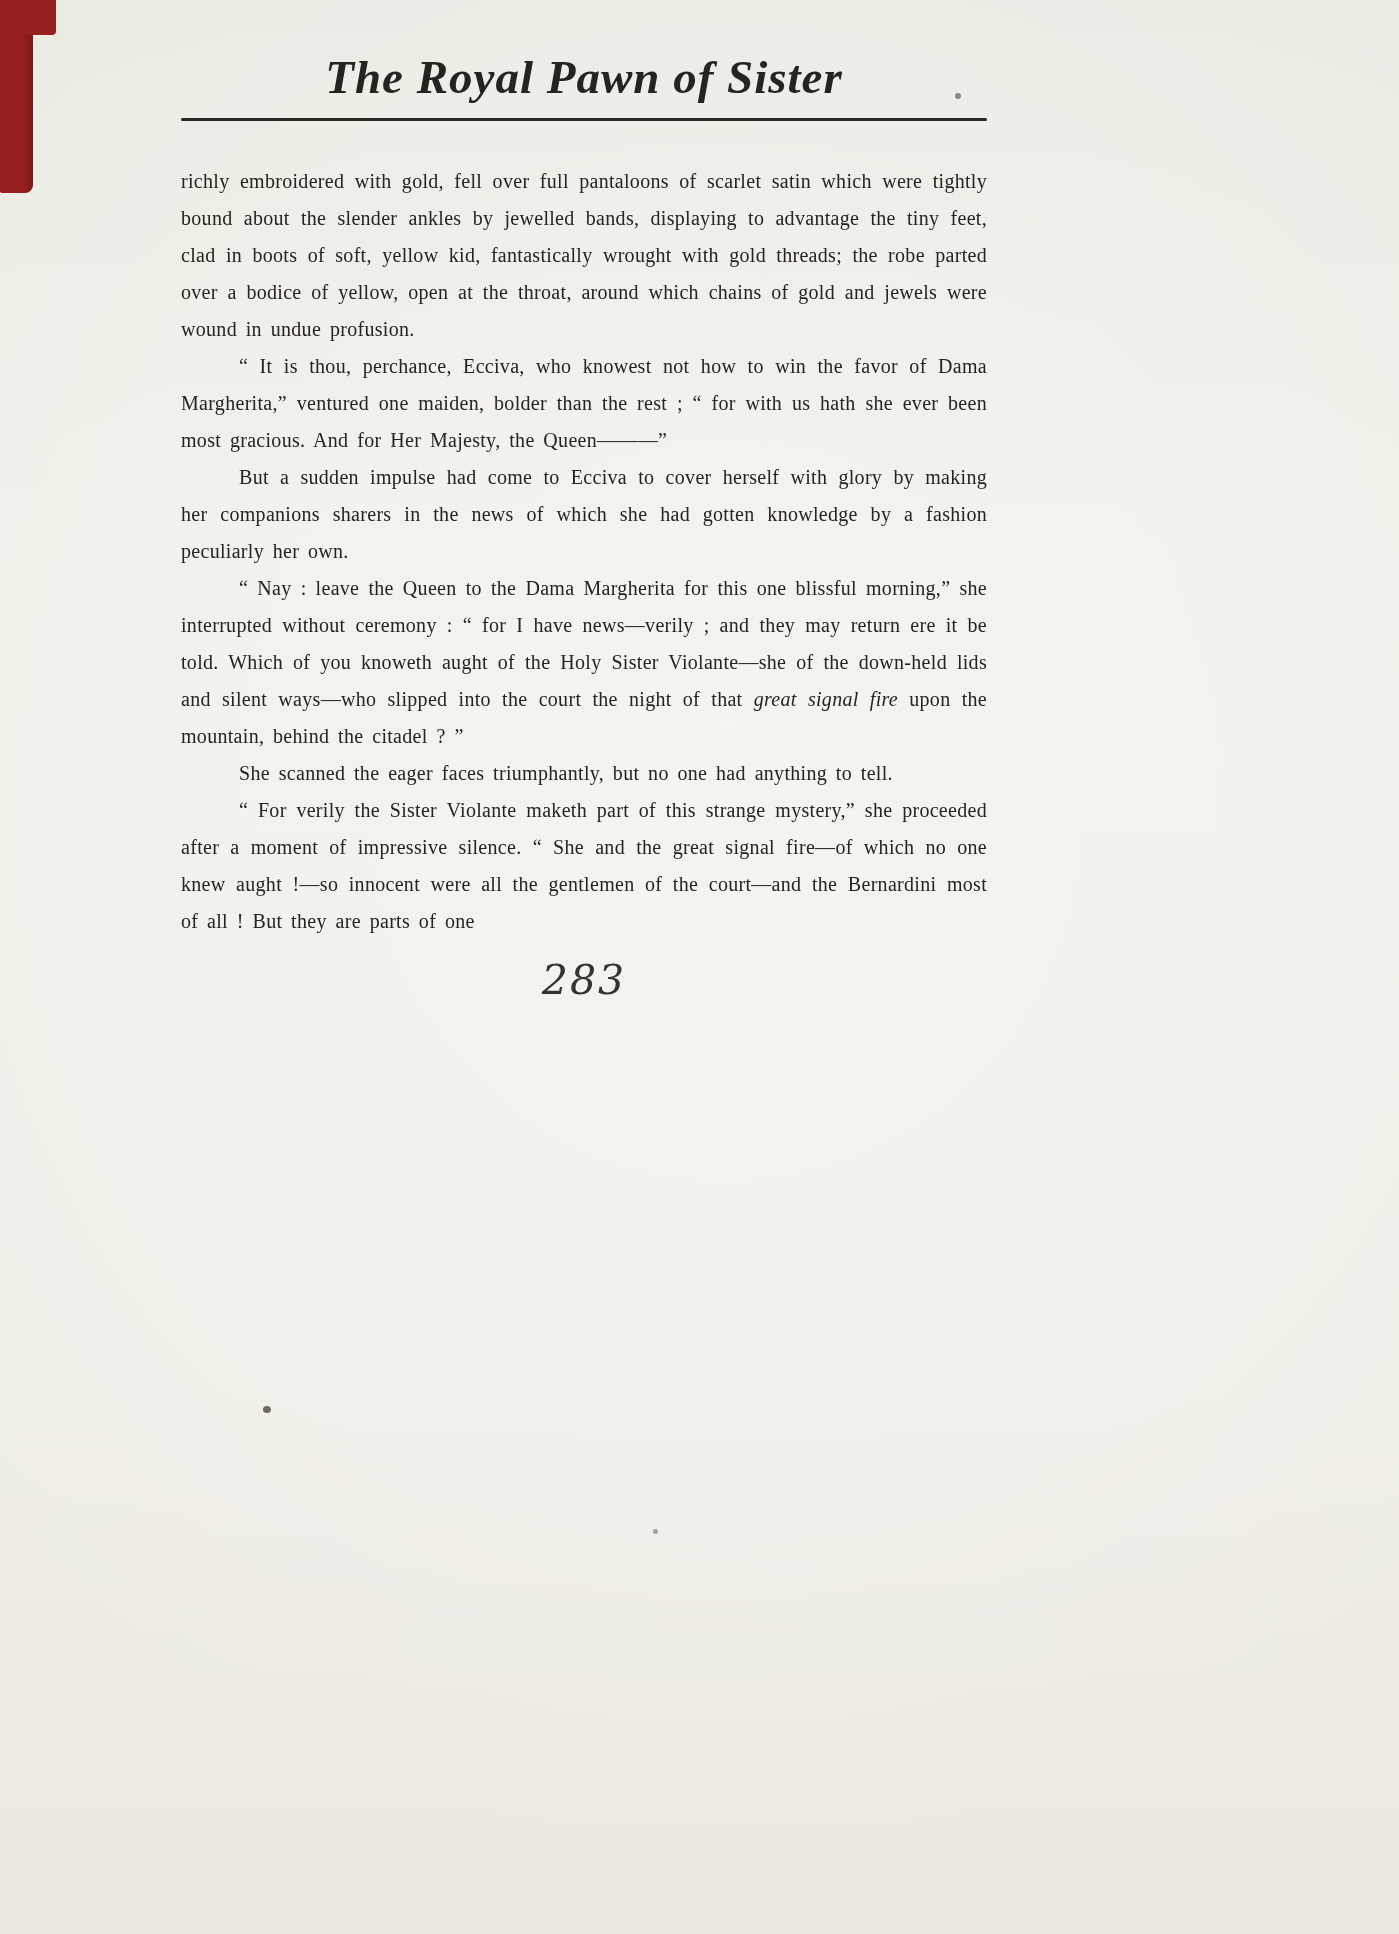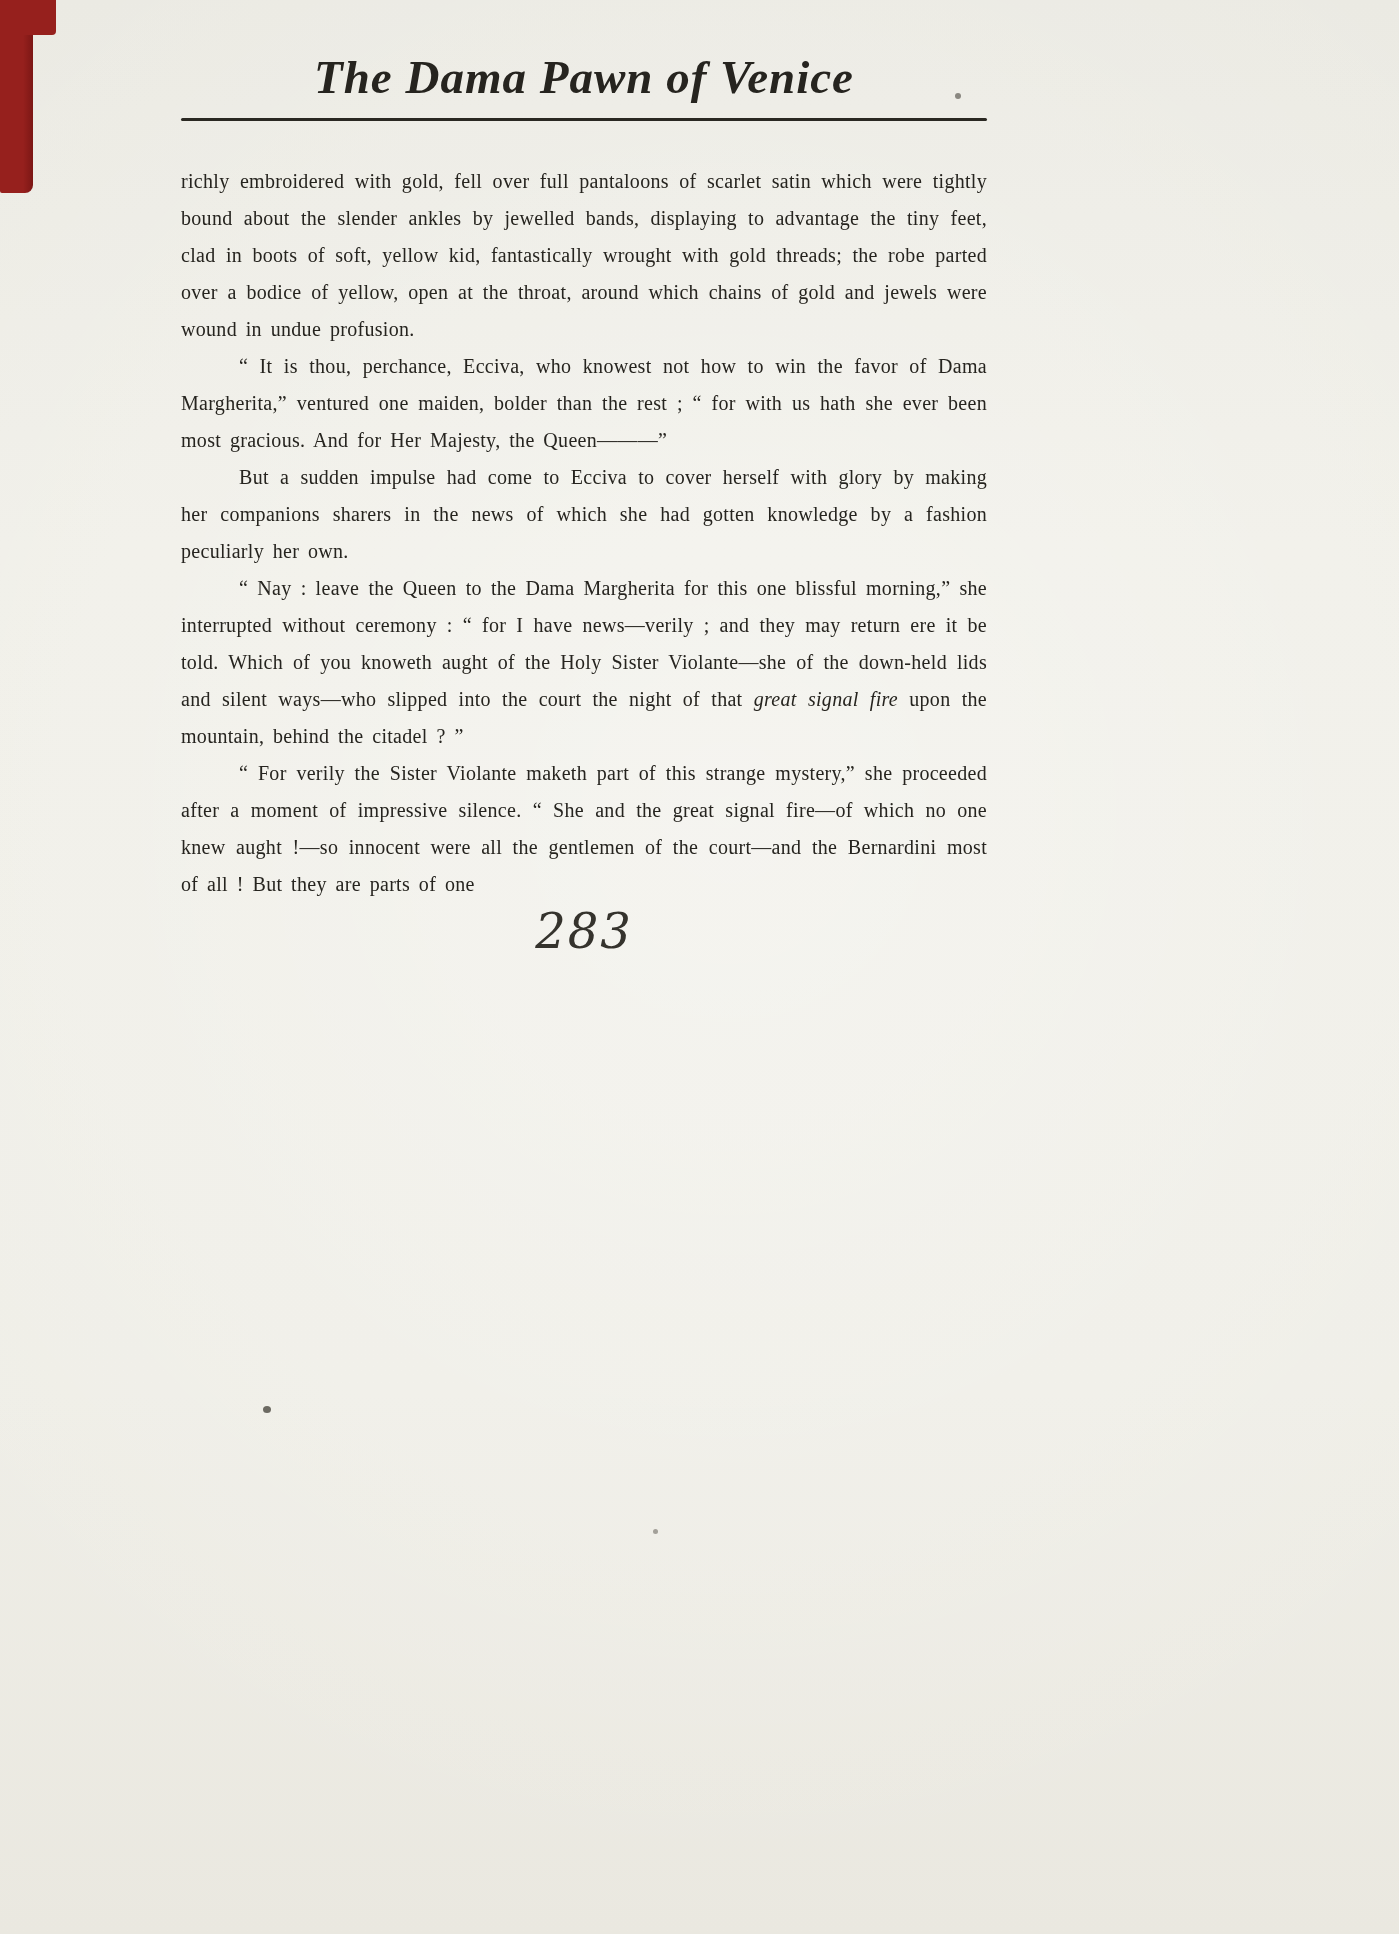--- a/index.html
+++ b/index.html
@@ -60,49 +60,51 @@
     margin: 0;
     font-size: 20px;
     line-height: 37px;
     text-align: justify;
     letter-spacing: 0.3px;
     word-spacing: 3.5px;
   }
   .para.indent { text-indent: 58px; }
   .it { font-style: italic; font-family: Liberation Serif, serif; }
   .page-number {
+    margin-top: 16px;
     text-align: center;
     font-style: italic;
-    font-size: 48px;
+    font-size: 41px;
     letter-spacing: 2px;
     color: #35332d;
     font-family: "DejaVu Serif", "Liberation Serif", serif;
   }
   
   .speck { position: absolute; border-radius: 50%; background: #55524a; }
   .speck.s1 { left: 955px;  top: 93px;   width: 6px; height: 6px; opacity: .65; }
   .speck.s2 { left: 263px;  top: 1406px; width: 8px; height: 7px; opacity: .85; }
   .speck.s3 { left: 653px;  top: 1529px; width: 5px; height: 5px; opacity: .5; }
 </style>
 </head>
 <body>
 
 <div class="page">
   <div class="binding-v"></div>
   <div class="binding-h"></div>
 
   <div class="column">
-    <h1 class="title">The Dama Pawn of Venice</h1>
+    <h1 class="title">The Royal Pawn of Sister</h1>
     <div class="rule"></div>
 
     <div class="text-block">
         <p class="para"><span>richly embroidered with gold, fell over full pantaloons of scarlet satin which were tightly bound about the slender ankles by jewelled bands, displaying to advantage the tiny feet, clad in boots of soft, yellow kid, fantastically wrought with gold threads; the robe parted over a bodice of yellow, open at the throat, around which chains of gold and jewels were wound in undue profusion.</span></p>
         <p class="para indent"><span>“ It is thou, perchance, Ecciva, who knowest not how to win the favor of Dama Margherita,” ventured one maiden, bolder than the rest ; “ for with us hath she ever been most gracious.  And for Her Majesty, the Queen———”</span></p>
         <p class="para indent"><span>But a sudden impulse had come to Ecciva to cover herself with glory by making her companions sharers in the news of which she had gotten knowledge by a fashion peculiarly her own.</span></p>
         <p class="para indent"><span>“ Nay : leave the Queen to the Dama Margherita for this one blissful morning,” she interrupted without ceremony : “ for I have news—verily ; and they may return ere it be told.  Which of you knoweth aught of the Holy Sister Violante—she of the down-held lids and silent ways—who slipped into the court the night of that </span><span class="it">great signal fire</span><span> upon the mountain, behind the citadel ? ”</span></p>
+        <p class="para indent"><span>She scanned the eager faces triumphantly, but no one had anything to tell.</span></p>
         <p class="para indent"><span>“ For verily the Sister Violante maketh part of this strange mystery,” she proceeded after a moment of impressive silence.  “ She and the great signal fire—of which no one knew aught !—so innocent were all the gentlemen of the court—and the Bernardini most of all !  But they are parts of one</span></p>
       </div>
 
     <div class="page-number">283</div>
   </div>
 
   <div class="speck s1"></div>
   <div class="speck s2"></div>
   <div class="speck s3"></div>
 </div>

